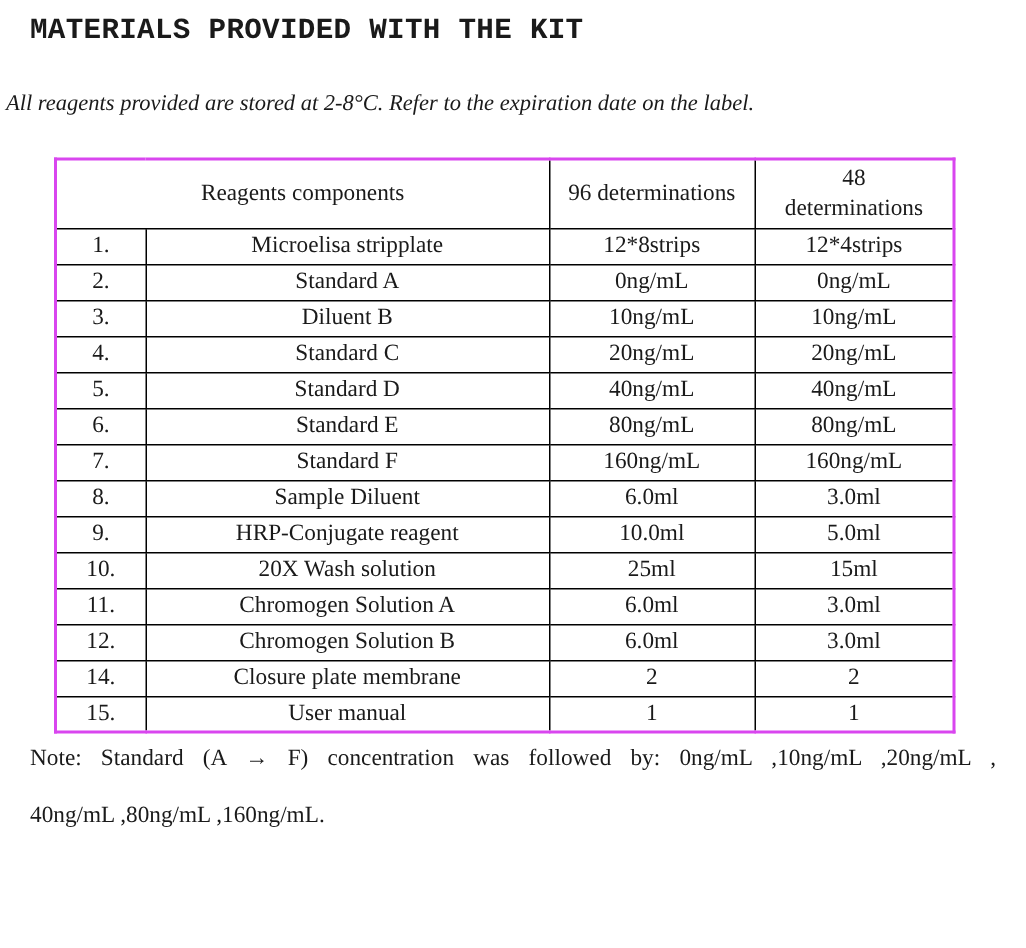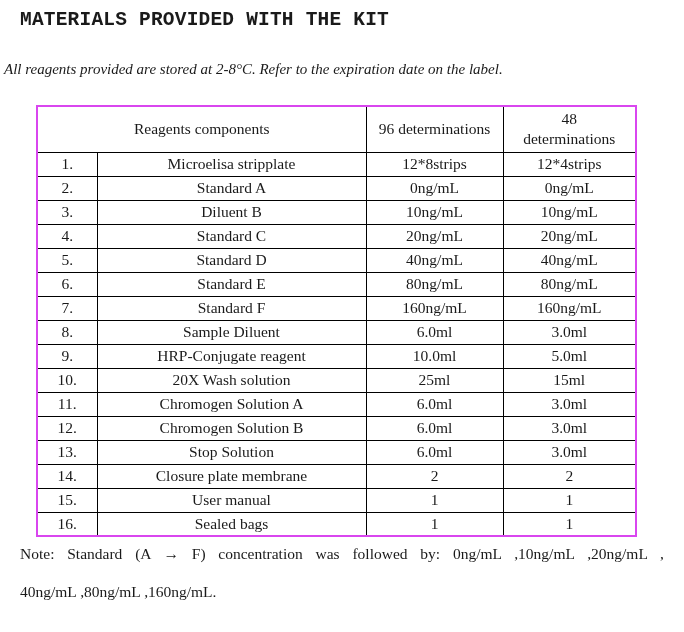--- a/index.html
+++ b/index.html
@@ -160,40 +160,28 @@
           <td>6.0ml</td>
           <td>3.0ml</td>
         </tr>
         <tr>
           <td>12.</td>
           <td>Chromogen Solution B</td>
           <td>6.0ml</td>
           <td>3.0ml</td>
         </tr>
         <tr>
-          <td>13.</td>
-          <td>Stop Solution</td>
-          <td>6.0ml</td>
-          <td>3.0ml</td>
-        </tr>
-        <tr>
           <td>14.</td>
           <td>Closure plate membrane</td>
           <td>2</td>
           <td>2</td>
         </tr>
         <tr>
           <td>15.</td>
           <td>User manual</td>
-          <td>1</td>
-          <td>1</td>
-        </tr>
-        <tr>
-          <td>16.</td>
-          <td>Sealed bags</td>
           <td>1</td>
           <td>1</td>
         </tr>
       </tbody>
   </table>
 
   <p class="note-line1">Note: Standard (A → F) concentration was followed by: 0ng/mL ,10ng/mL ,20ng/mL ,</p>
 
   <p class="note-line2">40ng/mL ,80ng/mL ,160ng/mL.</p>
 

